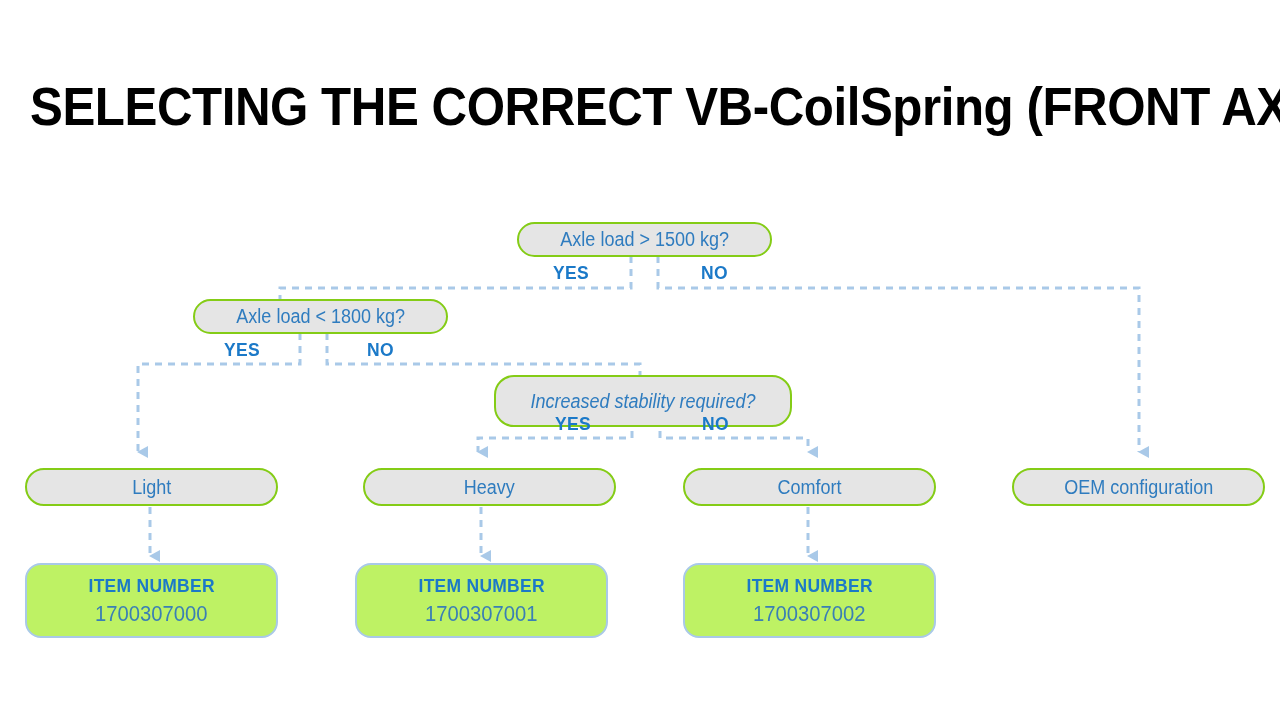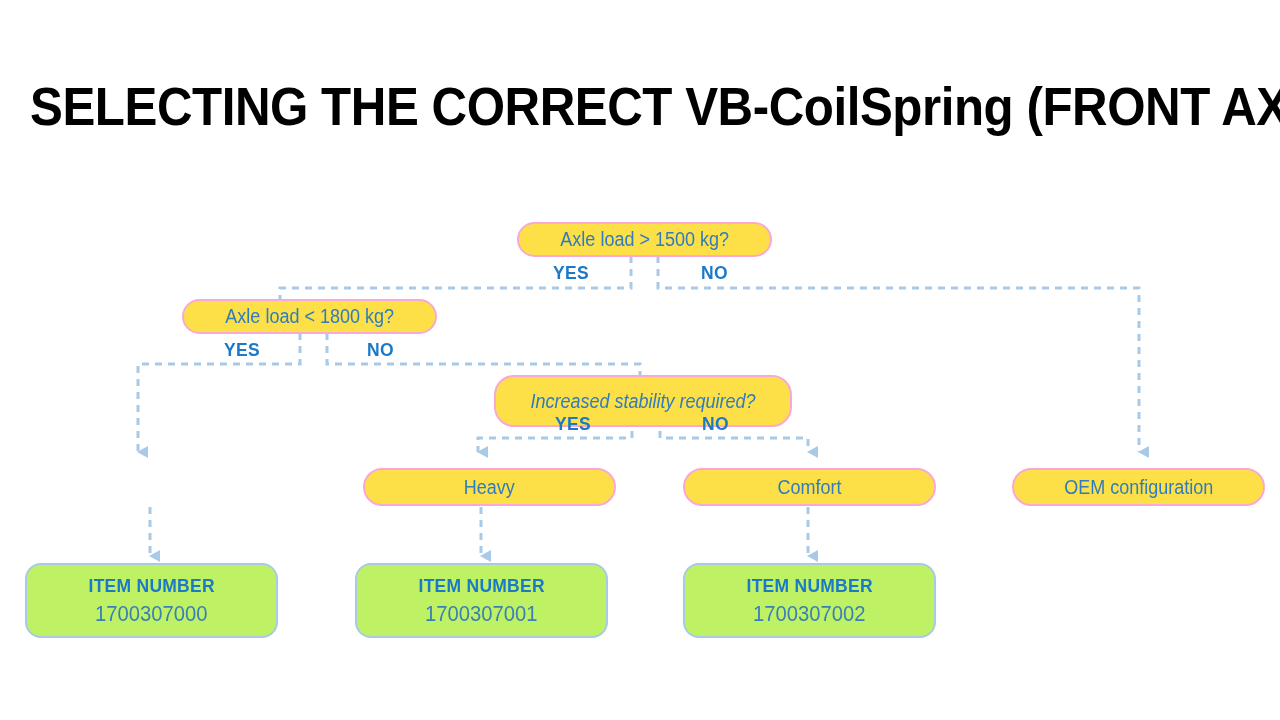--- a/index.html
+++ b/index.html
@@ -43,23 +43,23 @@
     top: 0;
     width: 1280px;
     height: 720px;
     pointer-events: none;
   }
 
   
   .node {
     position: absolute;
     box-sizing: border-box;
-    border: 2px solid #f9a8d4;
+    border: 2px solid #84cc16;
     border-radius: 22px;
-    background: #fde047;
+    background: #e5e5e5;
     display: flex;
     align-items: center;
     justify-content: center;
     text-align: center;
   }
   .node-label {
     font-family: "Liberation Sans Narrow", "Liberation Sans", sans-serif;
     font-size: 20px;
     color: #2f7cbf;
     white-space: nowrap;
@@ -142,37 +142,40 @@
       <path d="M 150 507 L 150 556" marker-end="url(#arrow)"></path>
       <path d="M 481 507 L 481 556" marker-end="url(#arrow)"></path>
       <path d="M 808 507 L 808 556" marker-end="url(#arrow)"></path>
     </g>
   </svg>
 
   <div class="node decision" style="left:517px; top:222px; width:255px; height:35px;">
     <span class="node-label">Axle load &gt; 1500 kg?</span>
   </div>
 
-  <div class="node decision" style="left:182px; top:299px; width:255px; height:35px;">
+  <div class="node decision" style="left:193px; top:299px; width:255px; height:35px;">
     <span class="node-label">Axle load &lt; 1800 kg?</span>
   </div>
 
   <div class="node decision" style="left:494px; top:375px; width:298px; height:52px;font-style:italic;">
     <span class="node-label">Increased stability required?</span>
   </div>
 
   <span class="branch-label" style="left:553px; top:262px;">YES</span>
   <span class="branch-label" style="left:701px; top:262px;">NO</span>
 
   <span class="branch-label" style="left:224px; top:339px;">YES</span>
   <span class="branch-label" style="left:367px; top:339px;">NO</span>
 
   <span class="branch-label" style="left:555px; top:413px;">YES</span>
   <span class="branch-label" style="left:702px; top:413px;">NO</span>
 
+  <div class="node result" style="left:25px; top:468px; width:253px; height:38px;">
+    <span class="node-label">Light</span>
+  </div>
 
   <div class="node result" style="left:363px; top:468px; width:253px; height:38px;">
     <span class="node-label">Heavy</span>
   </div>
 
   <div class="node result" style="left:683px; top:468px; width:253px; height:38px;">
     <span class="node-label">Comfort</span>
   </div>
 
   <div class="node result" style="left:1012px; top:468px; width:253px; height:38px;">

